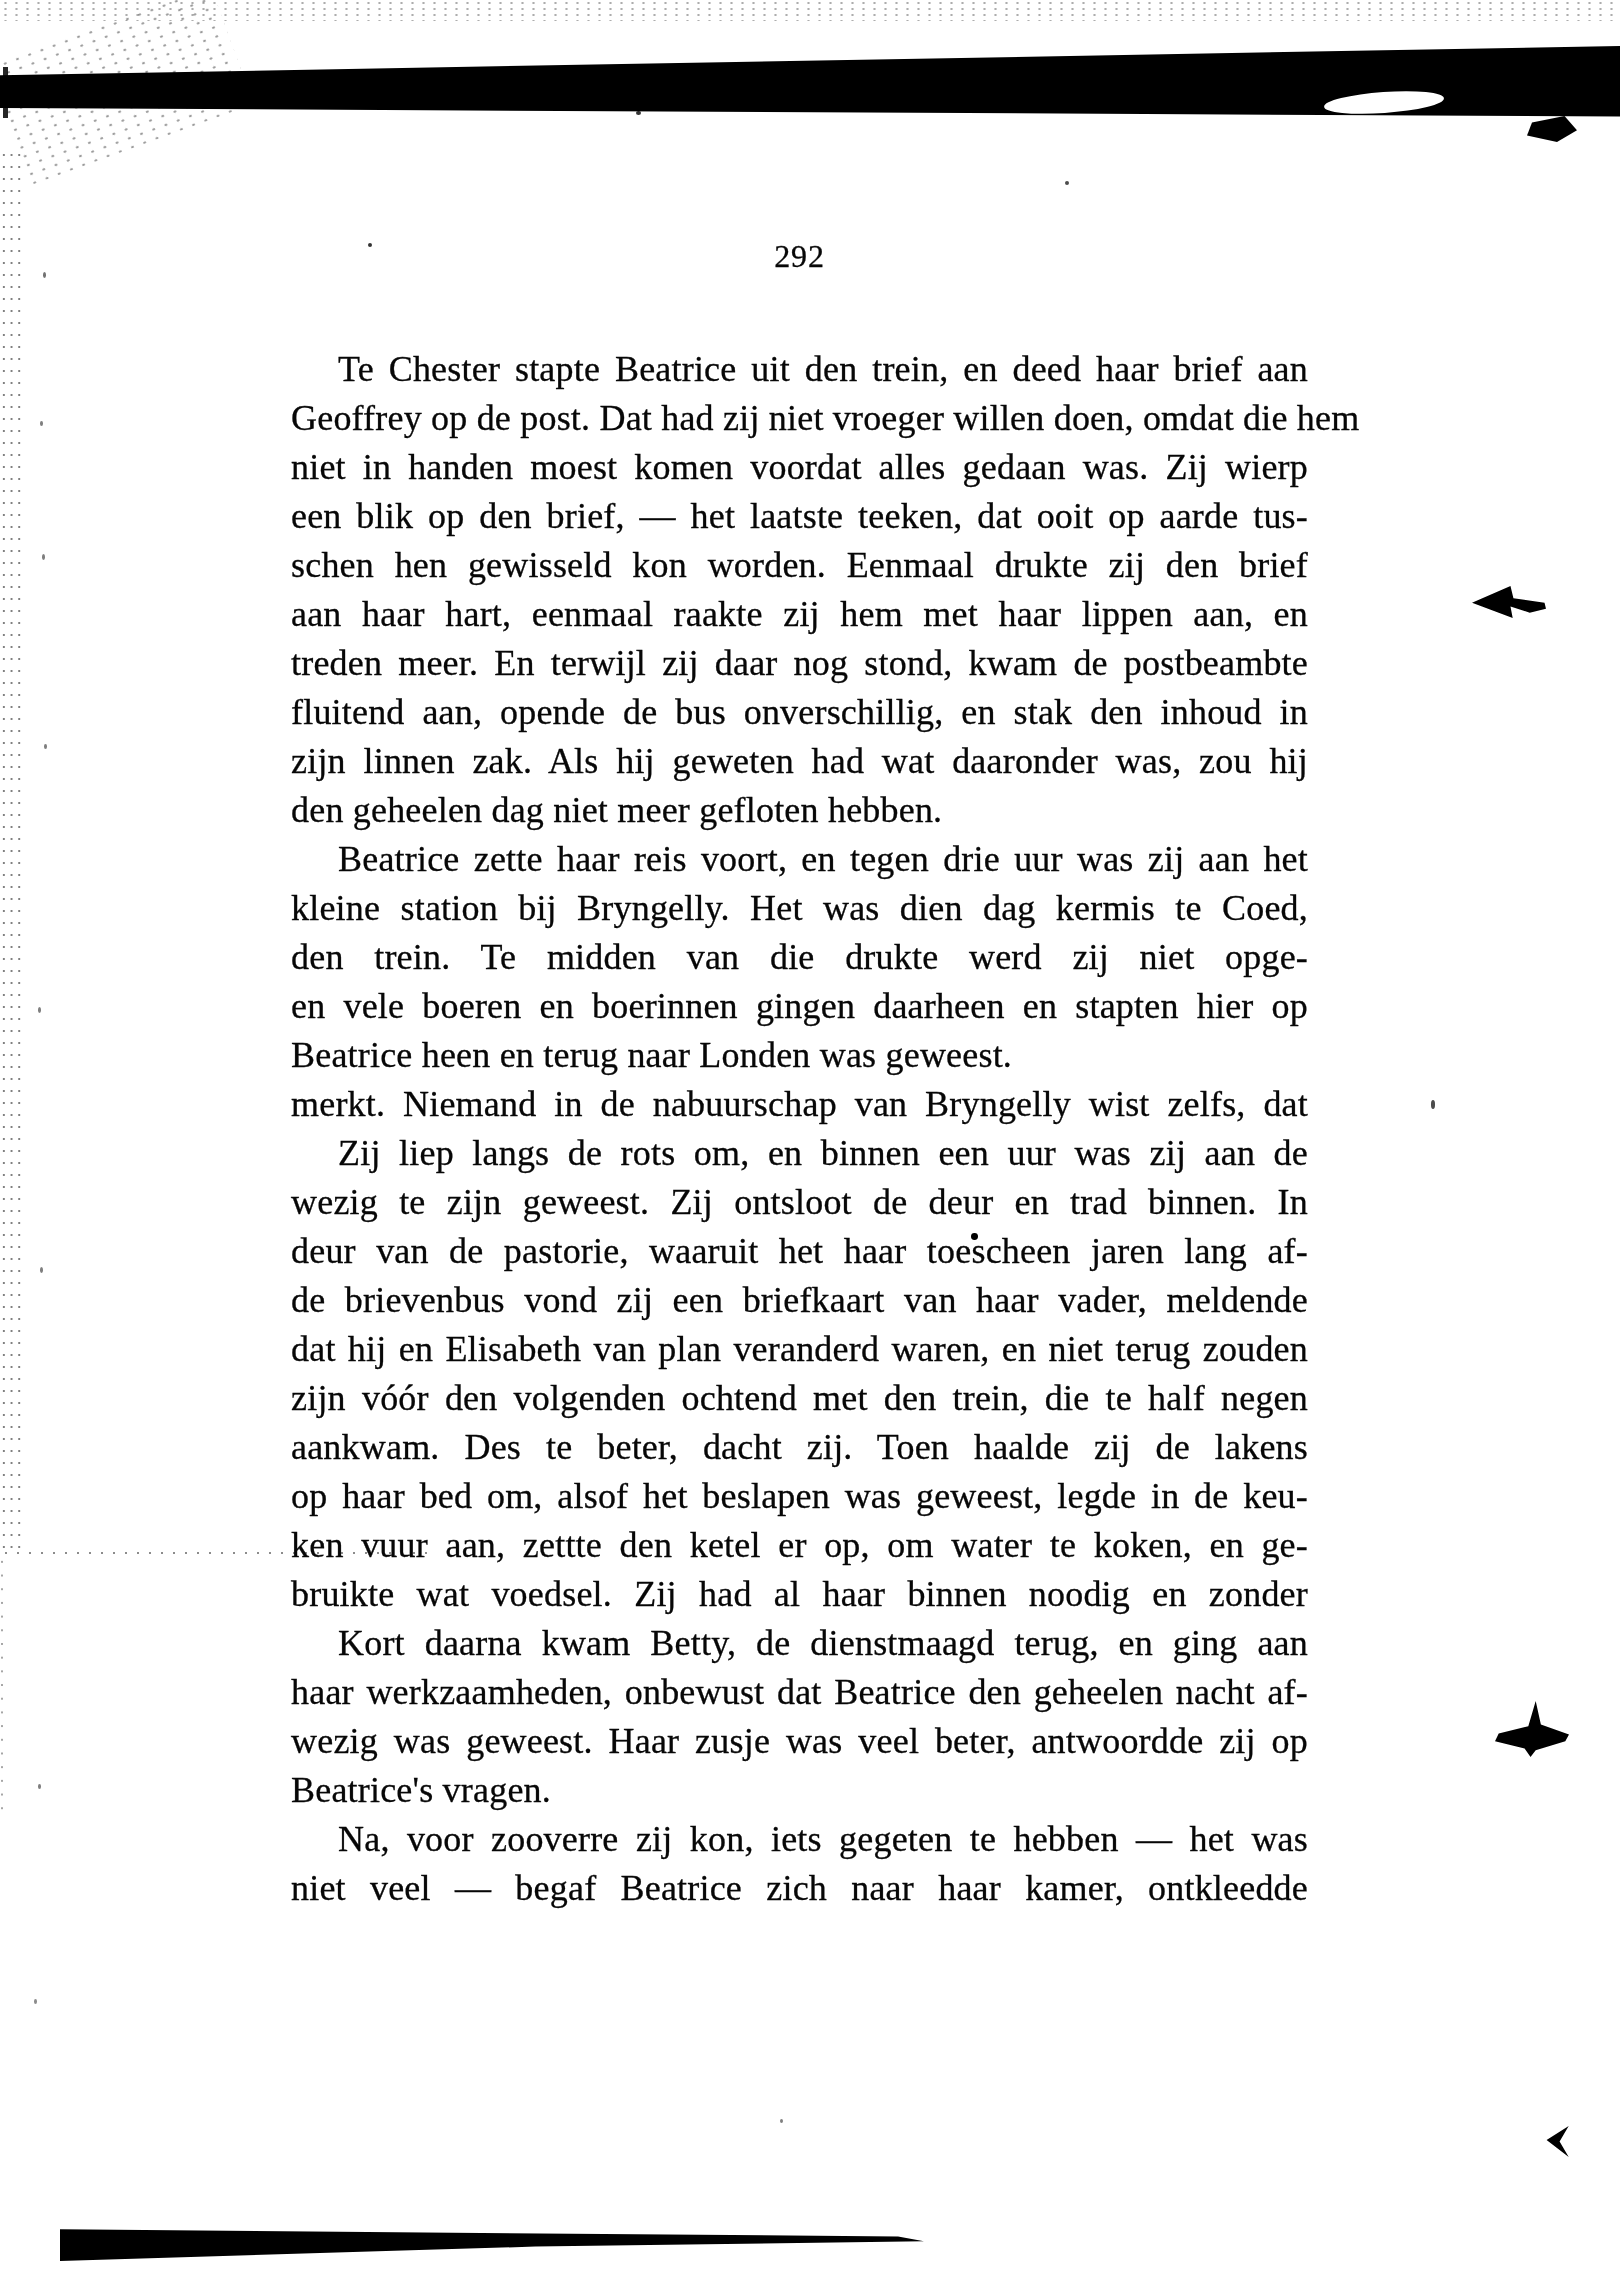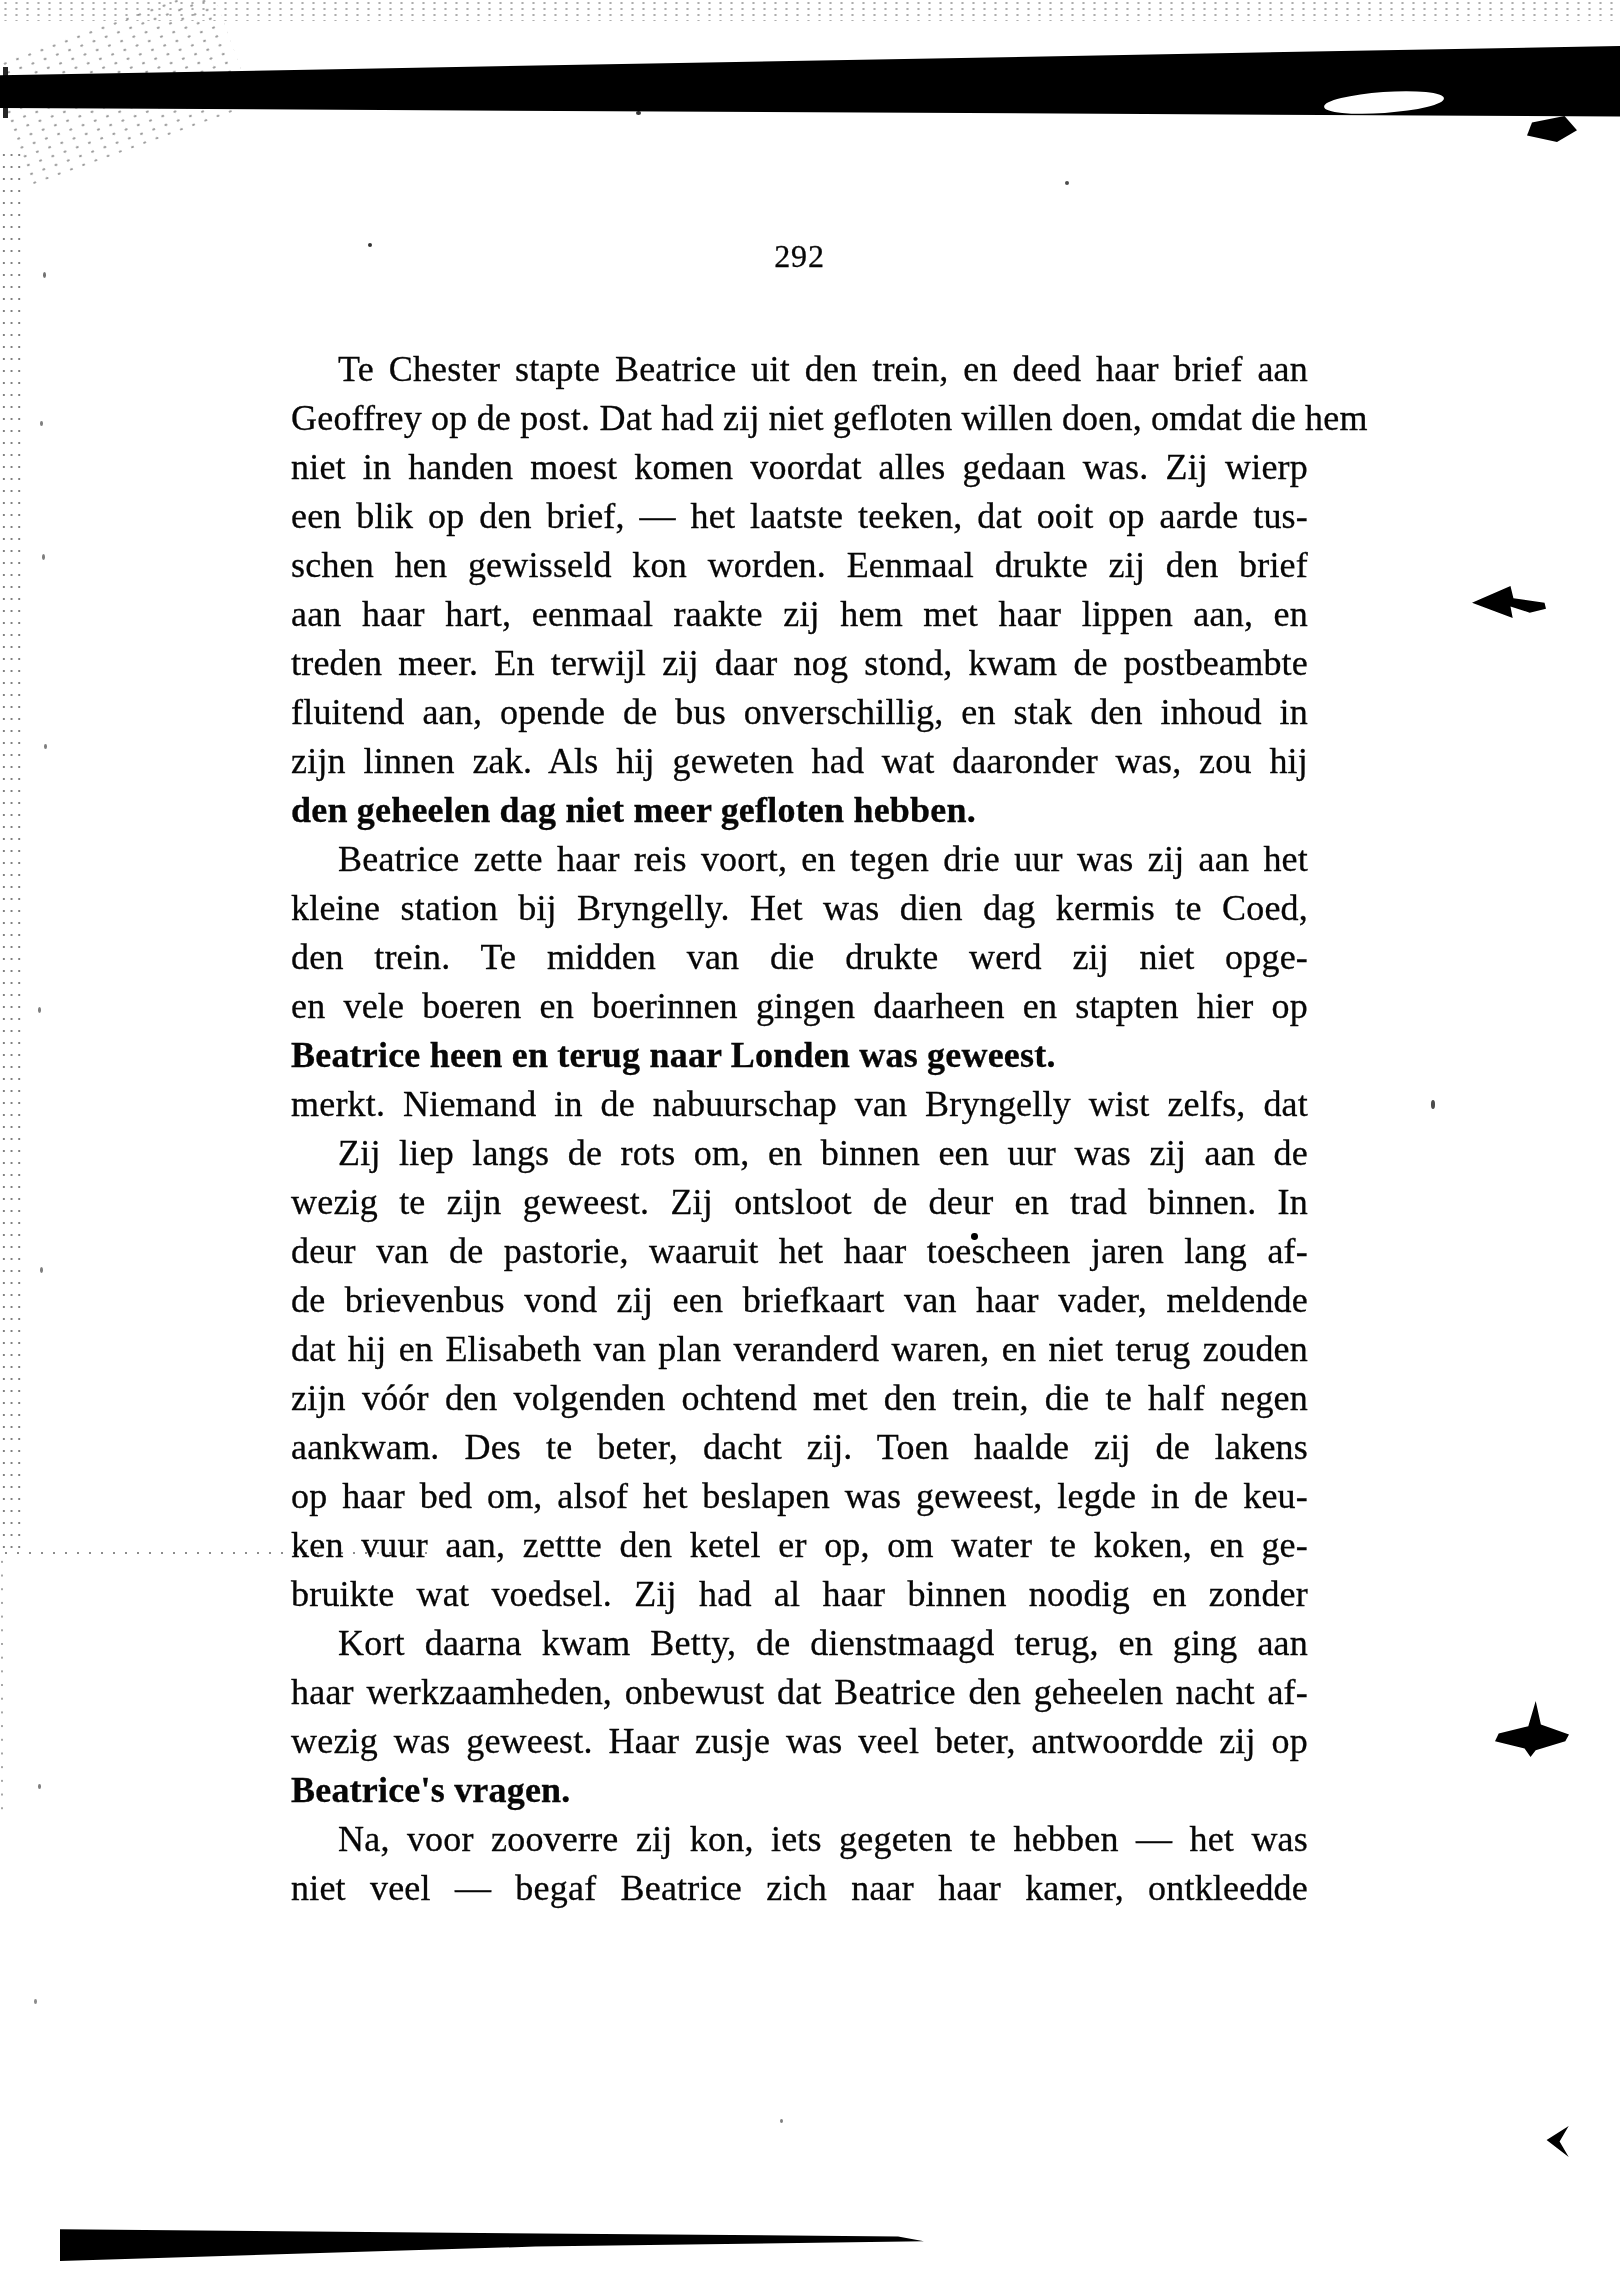--- a/index.html
+++ b/index.html
@@ -31,21 +31,21 @@
     letter-spacing: 0.2px;
     -webkit-text-stroke: 0.3px #070707;
   }
   .line {
     height: 49px;
     line-height: 49px;
     text-align: justify;
     text-align-last: justify;
     white-space: nowrap;
   }
-  .line.flush { text-align-last: left; font-weight: bold; }
+  .line.flush { text-align-last: left; }
   .line.indent { text-indent: 47px; }
   
   .artifact { position: absolute; background: #000; }
   .top-band {
     left: 0; top: 34px; width: 1620px; height: 86px;
     clip-path: polygon(0 48%, 100% 14%, 100% 96%, 0 86%);
   }
   .top-band-notch {
     left: 1324px; top: 92px; width: 120px; height: 20.5px;
     background: #fff; border-radius: 50%;
@@ -124,21 +124,21 @@
   <div class="artifact arrow-right-3"></div>
   <div class="artifact bottom-wedge"></div>
   <div class="bottom-dotline"></div>
   <div class="artifact left-edge-line"></div>
   <div class="left-edge-dots"></div>
 
   <div class="page-number">292</div>
   <div class="text-block">
       <div>
         <div class="line indent">Te Chester stapte Beatrice uit den trein, en deed haar brief aan</div>
-        <div class="line">Geoffrey op de post. Dat had zij niet gefloten willen doen, omdat die hem</div>
+        <div class="line">Geoffrey op de post. Dat had zij niet vroeger willen doen, omdat die hem</div>
         <div class="line">niet in handen moest komen voordat alles gedaan was. Zij wierp</div>
         <div class="line">een blik op den brief, — het laatste teeken, dat ooit op aarde tus-</div>
         <div class="line">schen hen gewisseld kon worden. Eenmaal drukte zij den brief</div>
         <div class="line">aan haar hart, eenmaal raakte zij hem met haar lippen aan, en</div>
         <div class="line">treden meer. En terwijl zij daar nog stond, kwam de postbeambte</div>
         <div class="line">fluitend aan, opende de bus onverschillig, en stak den inhoud in</div>
         <div class="line">zijn linnen zak. Als hij geweten had wat daaronder was, zou hij</div>
         <div class="line flush">den geheelen dag niet meer gefloten hebben.</div>
       </div>
       <div>

